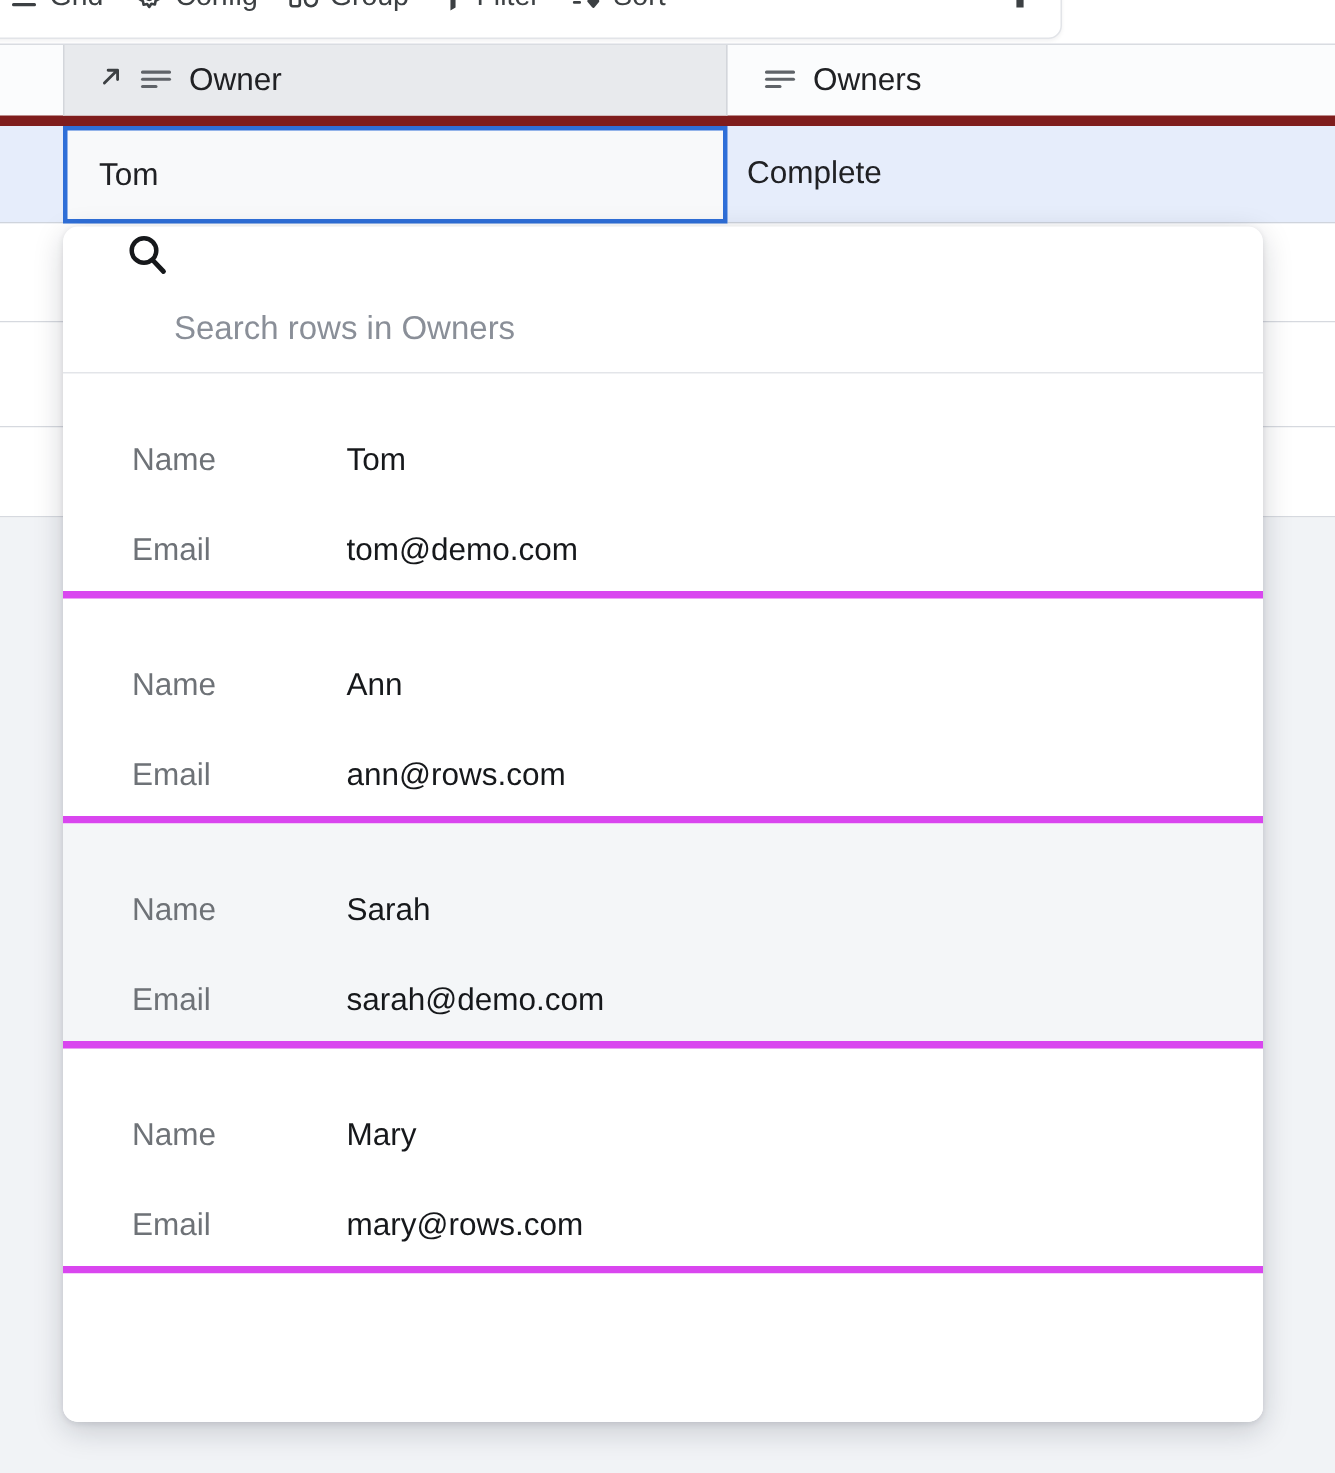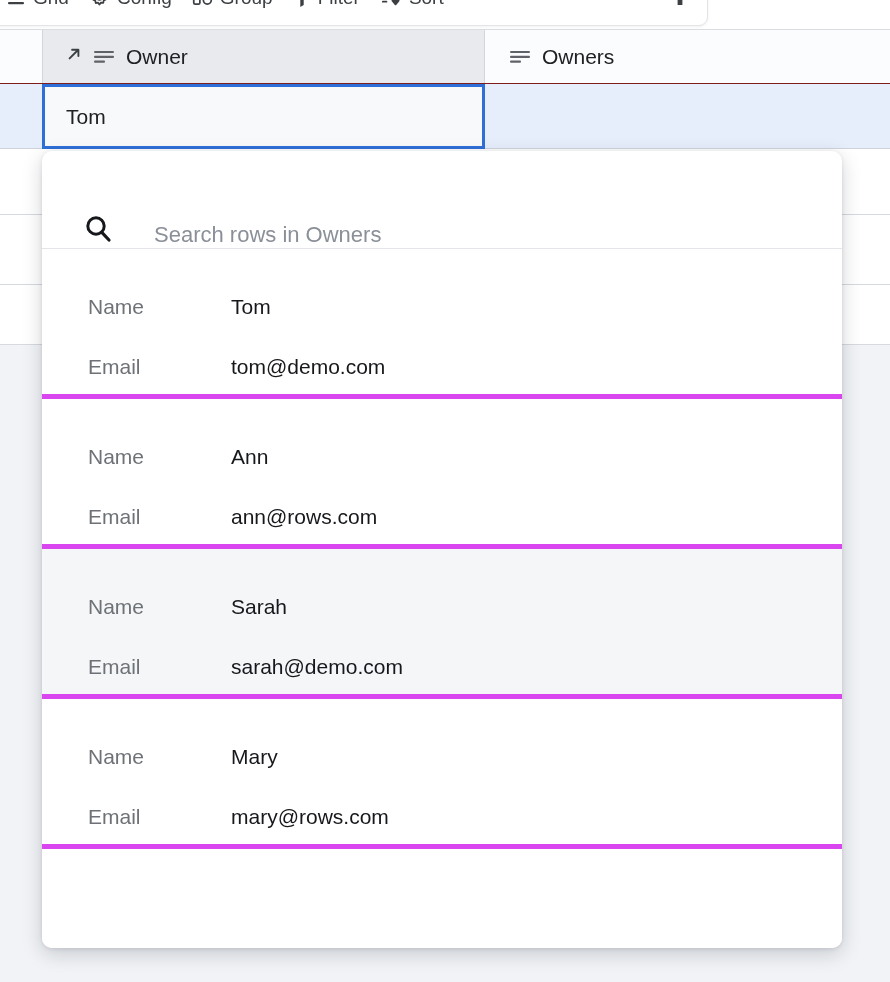--- a/index.html
+++ b/index.html
@@ -63,21 +63,21 @@
 
   
   .grid-header {
     position: absolute;
     left: 0;
     top: 29px;
     width: 890px;
     height: 55px;
     box-sizing: border-box;
     border-top: 1px solid #d9dce1;
-    border-bottom: 1px solid #7f1d1d;
+    border-bottom: 7px solid #7f1d1d;
     background: #fbfcfd;
     display: flex;
   }
   .hcell {
     display: flex;
     align-items: center;
     gap: 11px;
     padding-left: 21px;
     box-sizing: border-box;
     font-size: 21px;
@@ -147,25 +147,26 @@
     height: 797px;
     background: #ffffff;
     border-radius: 10px;
     box-shadow: 0 6px 20px rgba(16,24,40,0.18), 0 1px 4px rgba(16,24,40,0.10);
     overflow: hidden;
   }
 
   .search-row {
     height: 98px;
     display: flex;
-    align-items: flex-end;
+    align-items: flex-start;
     padding-left: 37px;
     box-sizing: border-box;
     border-bottom: 1px solid #e3e5e9;
     cursor: text;
+    flex-direction: column;
   }
   .search-icon { flex: none; width: 38px; height: 38px; display: flex; align-items: center; justify-content: center; }
   .search-input {
     flex: 1;
     border: none;
     outline: none;
     background: transparent;
     font-family: "Liberation Sans", sans-serif;
     font-size: 22px;
     color: #202124;
@@ -291,20 +292,23 @@
     <div class="grow selected"></div>
     <div class="grow r2"></div>
     <div class="grow r3"></div>
     <div class="grow r4"></div>
     <div class="grow tail"></div>
   </div>
 
   <div class="sel-cell">
     <span>Tom</span>
   </div>
+  <div class="status-cell">
+    <span>Complete</span>
+  </div>
 
   <div class="popup">
 
     <div class="search-row">
       <span class="search-icon">
         <svg width="34" height="34" viewBox="0 0 34 34">
             <circle cx="15" cy="14" r="8.2" fill="none" stroke="#16181b" stroke-width="3"></circle>
             <path d="M20.8 20.4L28 28" stroke="#16181b" stroke-width="3.2" stroke-linecap="round"></path>
           </svg>
       </span>

